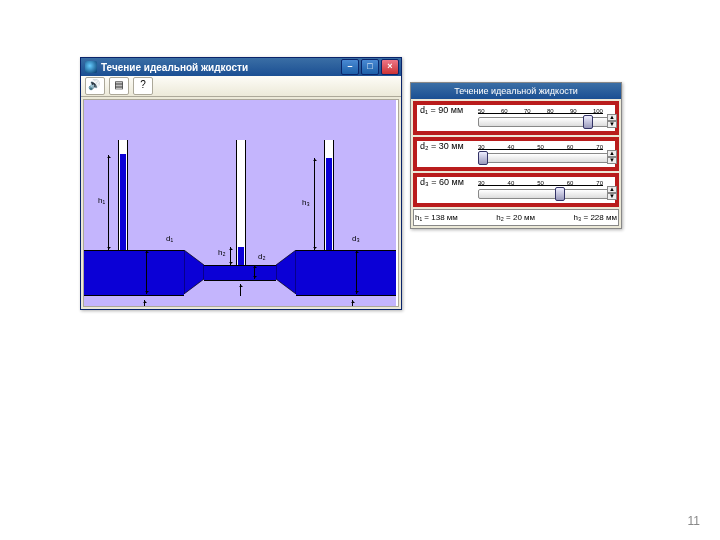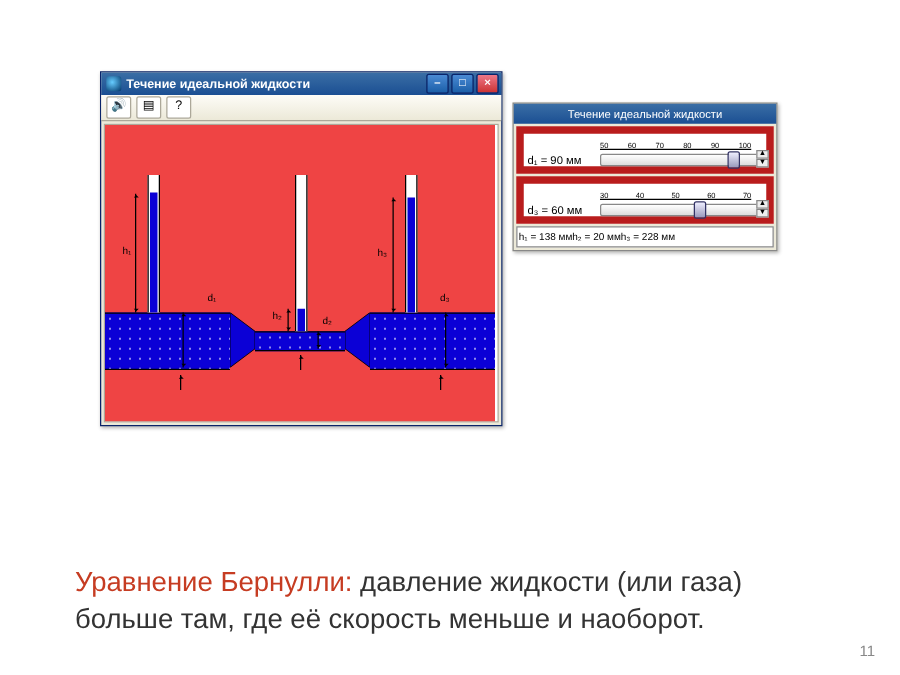--- a/index.html
+++ b/index.html
@@ -78,22 +78,22 @@
     text-align: center;
   }
   .canvas-wrap {
     background: #fff;
     border: 1px solid #aca899;
     margin: 2px;
   }
   .canvas {
     position: relative;
     width: 312px;
-    height: 237px;
-    background: #ef4444;
+    height: 206px;
+    background: #c4b5fd;
     overflow: hidden;
   }
   
   .wide-pipe {
     position: absolute;
     top: 150px;
     height: 44px;
     background: #0b00d6;
     border-top: 1px solid #000;
     border-bottom: 1px solid #000;
@@ -173,22 +173,22 @@
   .panel-title {
     height: 16px;
     background: linear-gradient(#3a6ea5,#1b4f93);
     color:#fff;
     font-size:9px;
     text-align:center;
     line-height:16px;
   }
   .panel-row {
     display:flex;
-    align-items:flex-end;
-    border:6px solid #b91c1c;
+    align-items:flex-start;
+    border:4px solid #b91c1c;
     margin:2px;
     background:#fff;
     height:26px;
   }
   .panel-row .p-lbl {
     width:56px;
     font-size:9px;
     padding-left:3px;
     white-space:nowrap;
   }
@@ -216,21 +216,21 @@
   }
   .stepper div{
     flex:1;border:1px solid #888;background:#eee;font-size:6px;line-height:5px;text-align:center;
   }
   .thumb{
     position:absolute;top:10px;width:8px;height:12px;
     background:linear-gradient(#eef,#99b);
     border:1px solid #336;border-radius:2px;
   }
   .panel-results{
-    display:flex;justify-content:flex-start;
+    display:flex;justify-content:space-between;
     border:1px solid #888;margin:2px;background:#fff;
     padding:3px 1px;font-size:8px;
   }
   .panel-results span{white-space:nowrap;}
   
   .caption {
     position:absolute;
     left:60px;right:80px;top:420px;
     font-size:22px;
     line-height:1.3;
@@ -326,20 +326,38 @@
             </div>
             <div class="track"></div>
             <div class="thumb" style="left: calc(80% - 4px);"></div>
             <div class="stepper">
               <div>▲</div>
               <div>▼</div>
             </div>
           </div>
         </div>
         <div class="panel-row">
+          <div class="p-lbl">d₂ = 30 мм</div>
+          <div class="slider">
+            <div class="scale">
+              <span>30</span>
+              <span>40</span>
+              <span>50</span>
+              <span>60</span>
+              <span>70</span>
+            </div>
+            <div class="track"></div>
+            <div class="thumb" style="left: calc(4% - 4px);"></div>
+            <div class="stepper">
+              <div>▲</div>
+              <div>▼</div>
+            </div>
+          </div>
+        </div>
+        <div class="panel-row">
           <div class="p-lbl">d₃ = 60 мм</div>
           <div class="slider">
             <div class="scale">
               <span>30</span>
               <span>40</span>
               <span>50</span>
               <span>60</span>
               <span>70</span>
             </div>
             <div class="track"></div>
@@ -351,18 +369,15 @@
           </div>
         </div>
       </div>
     <div class="panel-results">
       <span>h₁ = 138 мм</span>
       <span>h₂ = 20 мм</span>
       <span>h₃ = 228 мм</span>
     </div>
   </div>
 
-  <div class="caption">
-    <span class="lead">Уравнение Бернулли: </span><span>давление жидкости (или газа) больше там, где её скорость меньше и наоборот.</span>
-  </div>
 
   <div class="page-num">11</div>
 </div>
 
 </body></html>

